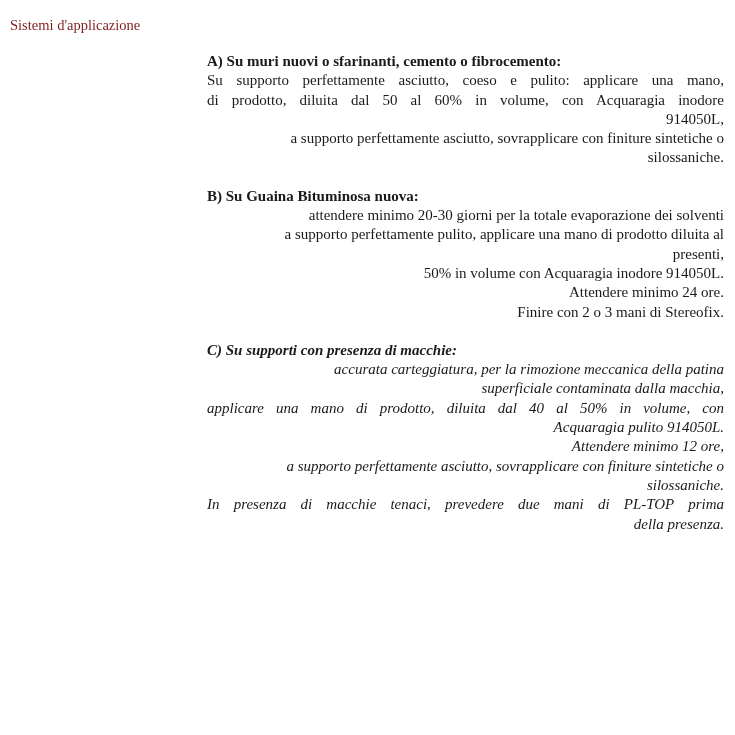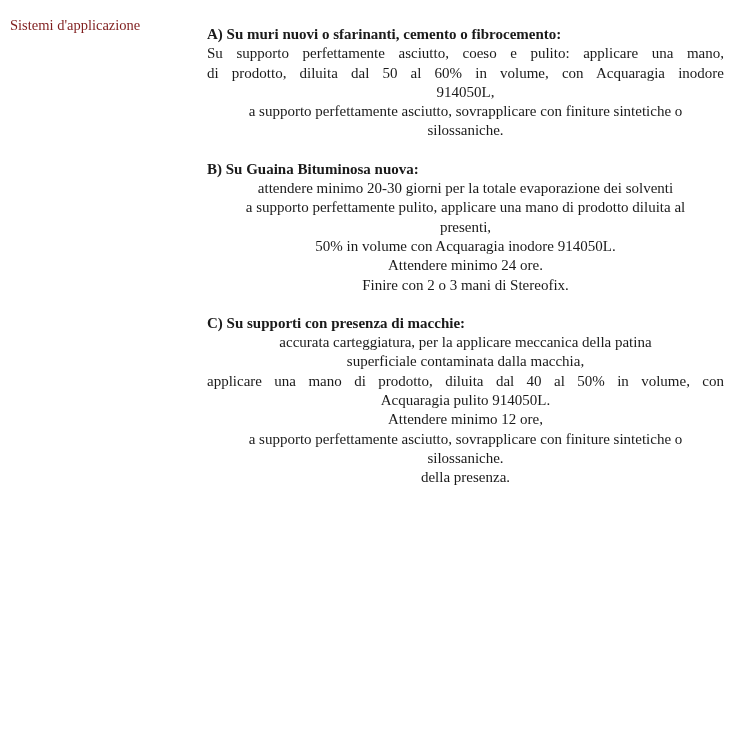--- a/index.html
+++ b/index.html
@@ -32,43 +32,44 @@
     box-sizing: border-box;
   }
   .row-label {
     font-size: 14.5px;
     line-height: 19px;
     color: #7f1d1d;
     white-space: nowrap;
   }
   .content-col {
     flex: 1 1 auto;
-    padding-top: 25px;
+    padding-top: 52px;
     padding-right: 11px;
     box-sizing: border-box;
   }
   .section {
     margin-bottom: 19px;
   }
   .section:last-child {
     margin-bottom: 11px;
+    font-style: italic;
   }
   .section-heading {
     font-weight: bold;
     font-size: 15px;
     line-height: 19.3px;
     margin: 0 0 0 0;
   }
   .lines {
     margin: 0;
   }
   .line {
     font-size: 15px;
     line-height: 19.3px;
-    text-align: center;
+    text-align: right;
     white-space: pre-wrap;
   }
   .line.justified {
     text-align: justify;
     text-align-last: justify;
   }
 </style>
 </head>
 <body>
 
@@ -98,27 +99,28 @@
               <div class="line">a supporto perfettamente pulito, applicare una mano di prodotto diluita al</div>
               <div class="line">presenti,</div>
               <div class="line">50% in volume con Acquaragia inodore 914050L.</div>
               <div class="line">Attendere minimo 24 ore.</div>
               <div class="line">Finire con 2 o 3 mani di Stereofix.</div>
             </div>
           </div>
           <div class="section">
             <div class="section-heading">C) Su supporti con presenza di macchie:</div>
             <div class="lines">
-              <div class="line">accurata carteggiatura, per la applicare meccanica della patina</div>
+              <div class="line">accurata carteggiatura, per la rimozione meccanica della patina</div>
               <div class="line">superficiale contaminata dalla macchia,</div>
               <div class="line justified">applicare una mano di prodotto, diluita dal 40 al 50% in volume, con</div>
               <div class="line">Acquaragia pulito 914050L.</div>
               <div class="line">Attendere minimo 12 ore,</div>
               <div class="line">a supporto perfettamente asciutto, sovrapplicare con finiture sintetiche o</div>
               <div class="line">silossaniche.</div>
+              <div class="line justified">In presenza di macchie tenaci, prevedere due mani di PL-TOP prima</div>
               <div class="line">della presenza.</div>
             </div>
           </div>
         </div>
     </div>
 
   </div>
 </div>
 
 </body></html>

